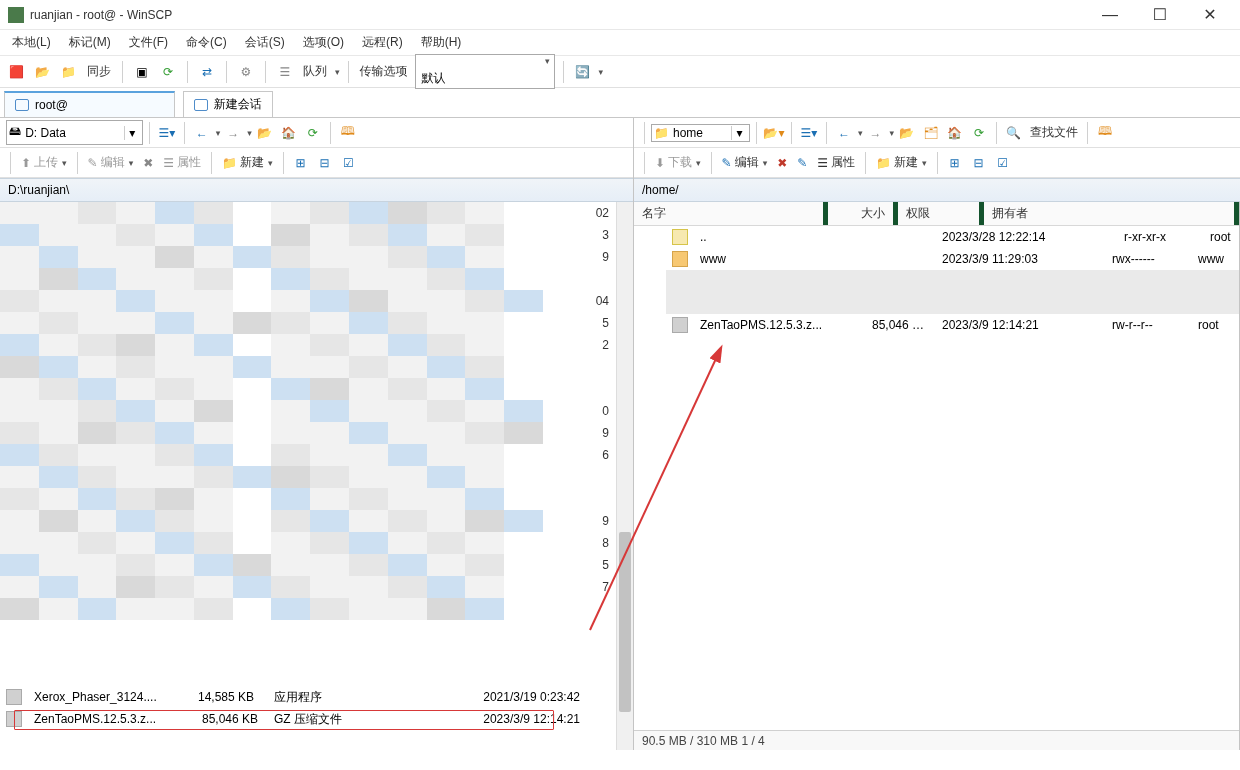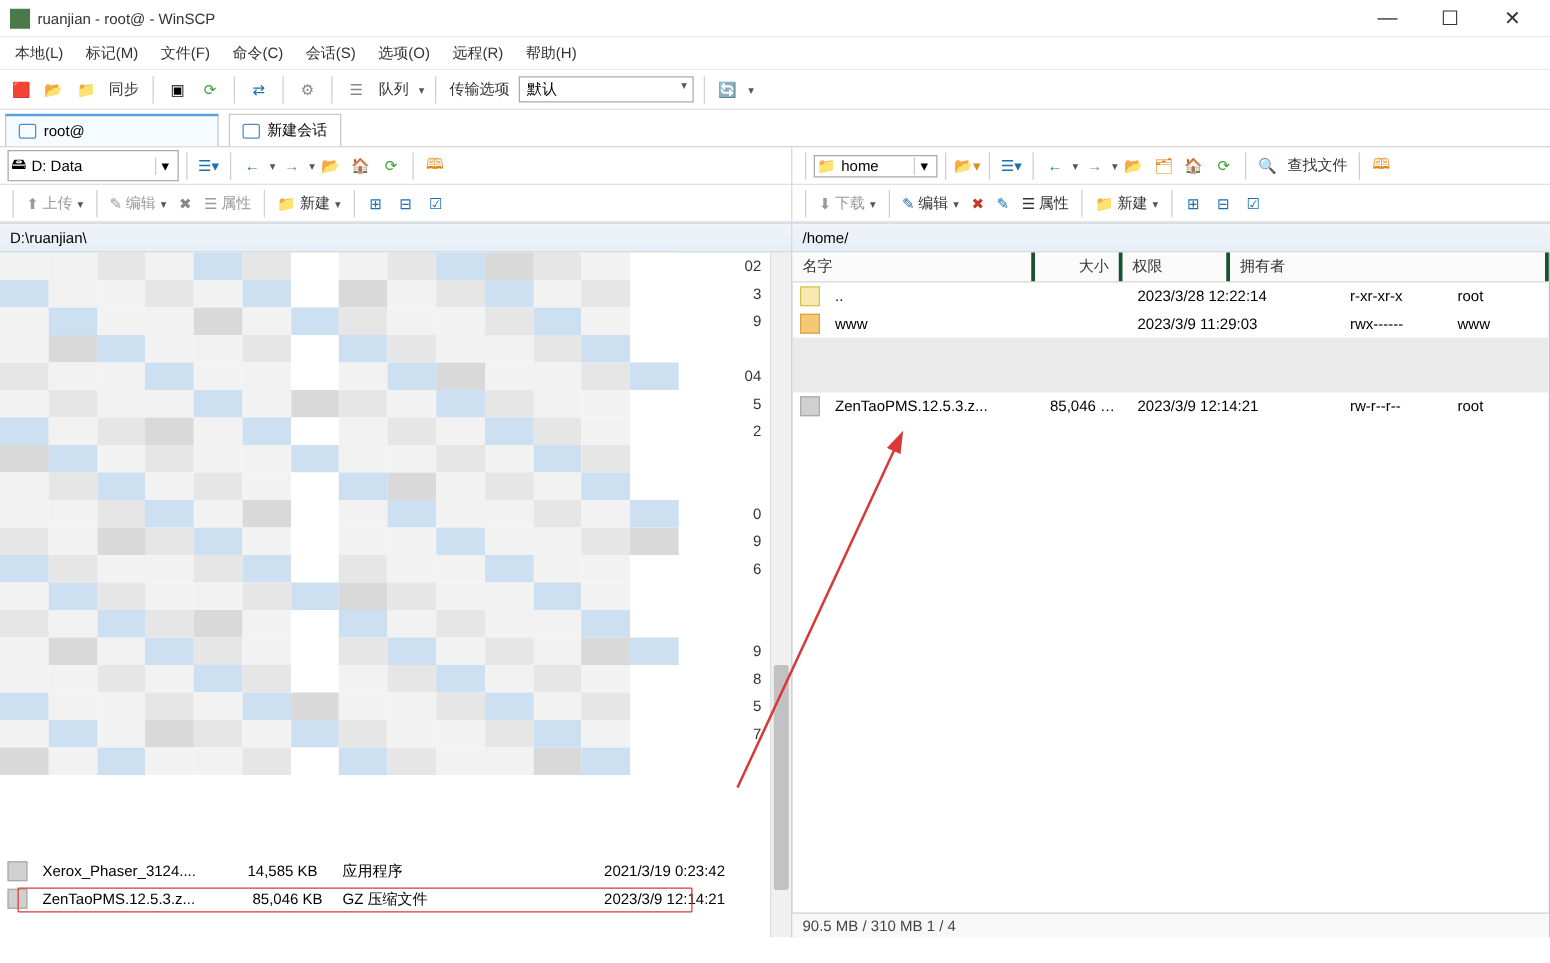--- a/index.html
+++ b/index.html
@@ -12,21 +12,21 @@
 .titlebar .win-btn { width: 28px; height: 22px; display:flex; align-items:center; justify-content:center; color:#333; cursor:pointer; font-size:16px;}
 
 .menubar { height: 26px; display: flex; align-items: center; padding: 0 6px; gap: 6px; background:#fff; border-bottom:1px solid #e8e8e8;}
 .menubar .mi { padding: 7px 6px; color: #333; cursor:pointer; }
 
 .toolbar1 { height: 32px; display: flex; align-items: center; padding: 0 6px; gap: 4px; background:#fff; border-bottom:1px solid #e0e0e0;}
 .tico { width: 22px; height: 22px; display:flex; align-items:center; justify-content:center; cursor:pointer; }
 .tbtn-text { padding: 0 3px; color:#333; }
 .sep { width: 1px; height: 22px; background: #d0d0d0; margin: 0 4px; }
 .dropdown-arrow { font-size:9px; color:#555; margin-left:1px;}
-.combo { border:1px solid #aaa; background:#fff; padding:1px 18px 1px 6px; position:relative; }
+.combo { border:1px solid #aaa; background:#fff; padding:15px 18px 1px 6px; position:relative; }
 .combo:after { content:"▾"; position:absolute; right:4px; top:1px; font-size:9px; color:#555;}
 
 .sessiontabs { height: 30px; display:flex; align-items:flex-end; padding: 0 4px; gap:8px; background:#fff; border-bottom:1px solid #c7c7c7;}
 .tab { display:flex; align-items:center; height:26px; padding: 0 10px; border:1px solid #c7c7c7; border-bottom:none; background:#fff; gap:6px; cursor:pointer;}
 .tab.active { background:#f6fbff; border-top:2px solid #5aa2dd; }
 .tab .mon { width:14px;height:12px;border:1px solid #4f8cc9; border-radius:2px;}
 
 .navrow { height:30px; display:flex; align-items:center; padding: 2px 6px; gap:2px; background:#fff; border-bottom:1px solid #e0e0e0;}
 .drive-combo { display:flex; align-items:center; border:1px solid #aaa; background:#fff; padding:1px 2px; gap:4px; }
 .drive-combo .drop { width:16px; text-align:center; border-left:1px solid #ccc;}
@@ -35,36 +35,36 @@
 .abtn { display:flex; align-items:center; padding: 2px 4px; gap:3px; color:#333;}
 .abtn.disabled { color:#9a9a9a; }
 
 .pathbar { height: 24px; display:flex; align-items:center; padding: 0 8px; background: linear-gradient(#f0f4f8,#e6eef7); border-top:1px solid #c7d3de; border-bottom:1px solid #c7d3de;}
 
 .panes { display:flex; height: 548px; }
 .pane { display:flex; flex-direction:column; border-right:1px solid #c4c4c4; }
 .pane.left { width: 634px; }
 .pane.right { flex:1; }
 
-.filelistwrap { position:relative; flex:1; overflow:hidden; }
+.filelistwrap { position:relative; flex:1; overflow:hidden;padding-left:32px; }
 .pixelated { position:absolute; left:0; top:0; right:90px; height: 420px; display:grid; grid-template-columns: repeat(14, 1fr); grid-auto-rows: 22px; }
 .pixelated div { background:#f2f2f2; }
 .pixelated div:nth-child(3n){ background:#e6e6e6;}
 .pixelated div:nth-child(7n){ background:#fff;}
 .pixelated div:nth-child(11n){ background:#d9d9d9;}
 .pixelated div:nth-child(5n){ background:#cde0f2;}
 
 .numcol { position:absolute; right:20px; top:0; width:60px; text-align:right; color:#333;}
 .numcol div { height:22px; line-height:22px; padding-right:4px;}
 
 .scroll { position:absolute; right:0; top:0; bottom:0; width:17px; background:#f0f0f0; border-left:1px solid #ddd;}
 .scroll .thumb { position:absolute; left:2px; right:2px; background:#c2c2c2; border-radius:2px;}
 
 .listhead { height:24px; display:flex; align-items:center; border-bottom:1px solid #d8d8d8; background:#fafafa;}
-.listhead .col { padding: 0 8px; border-right:3px solid #14532d; color:#333; height:100%; display:flex; align-items:center;}
+.listhead .col { padding: 0 8px; border-right:5px solid #14532d; color:#333; height:100%; display:flex; align-items:center;}
 
 .frow { height:22px; display:flex; align-items:center; padding-left:6px;}
 .frow .cell { padding: 0 8px; overflow:hidden; white-space:nowrap; text-overflow:ellipsis;}
 .fico { width:16px; height:16px; margin-right:4px; display:inline-block;}
 .fico.folder { background:#f7c873; border:1px solid #d6a44a;}
 .fico.up { background:#f7e9b0; border:1px solid #d6c44a;}
 .fico.file { background:#d0d0d0; border:1px solid #aaa;}
 
 .highlighted-row { position:absolute; left:14px; height:20px; border:1px solid #d73838; border-radius:1px; pointer-events:none;}
 .statusbar { height:20px; border-top:1px solid #d0d0d0; background:#f8f8f8; display:flex; align-items:center; padding:0 8px; color:#444;}
@@ -591,21 +591,21 @@
       <div class="col" style="width:70px;justify-content:flex-end">大小</div>
       <div class="col" style="width:86px">权限</div>
       <div class="col" style="flex:1">拥有者</div>
     </div>
     <div class="filelistwrap" id="rlist">
         <div class="frow">
           <span class="fico up"></span>
           <span class="cell" style="width: 172px;">..</span>
           <span class="cell" style="width: 70px; text-align: right;"></span>
           <span class="cell" style="width: 170px;">2023/3/28 12:22:14</span>
-          <span class="cell" style="width: 86px;">r-xr-xr-x</span>
+          <span class="cell" style="width: 86px; margin-left: 12px;">r-xr-xr-x</span>
           <span class="cell">root</span>
         </div>
         <div class="frow">
           <span class="fico folder"></span>
           <span class="cell" style="width: 172px;">www</span>
           <span class="cell" style="width: 70px; text-align: right;"></span>
           <span class="cell" style="width: 170px;">2023/3/9 11:29:03</span>
           <span class="cell" style="width: 86px;">rwx------</span>
           <span class="cell">www</span>
         </div>

